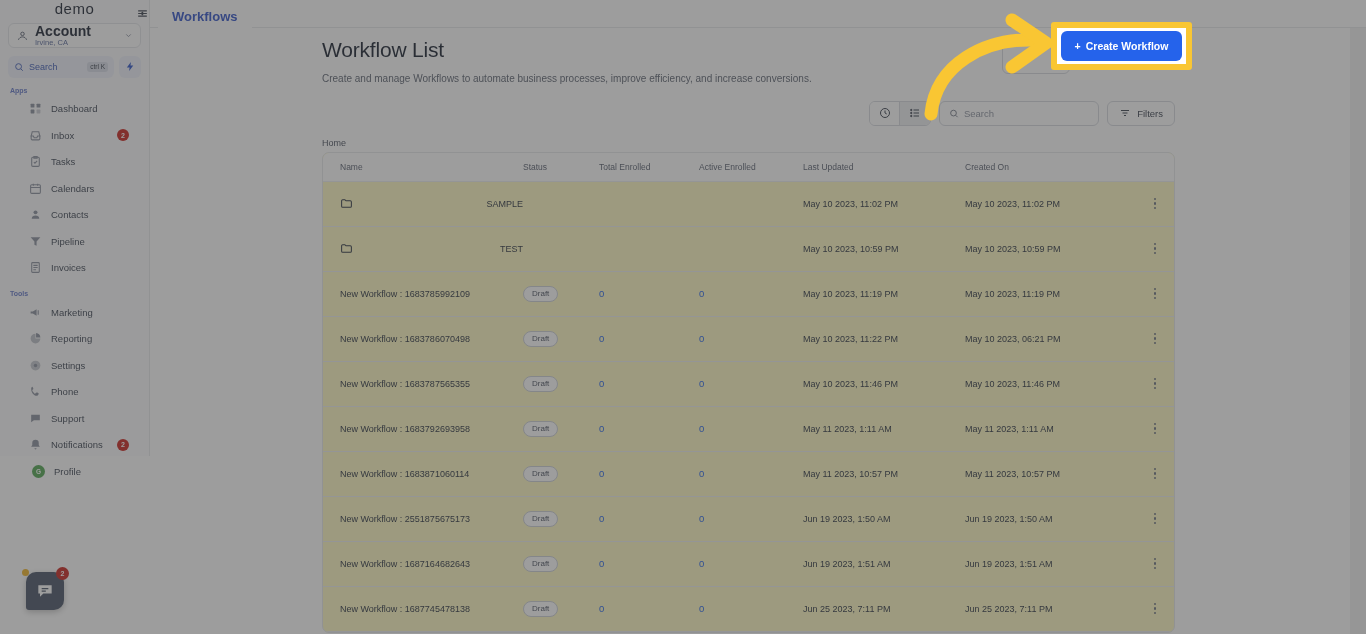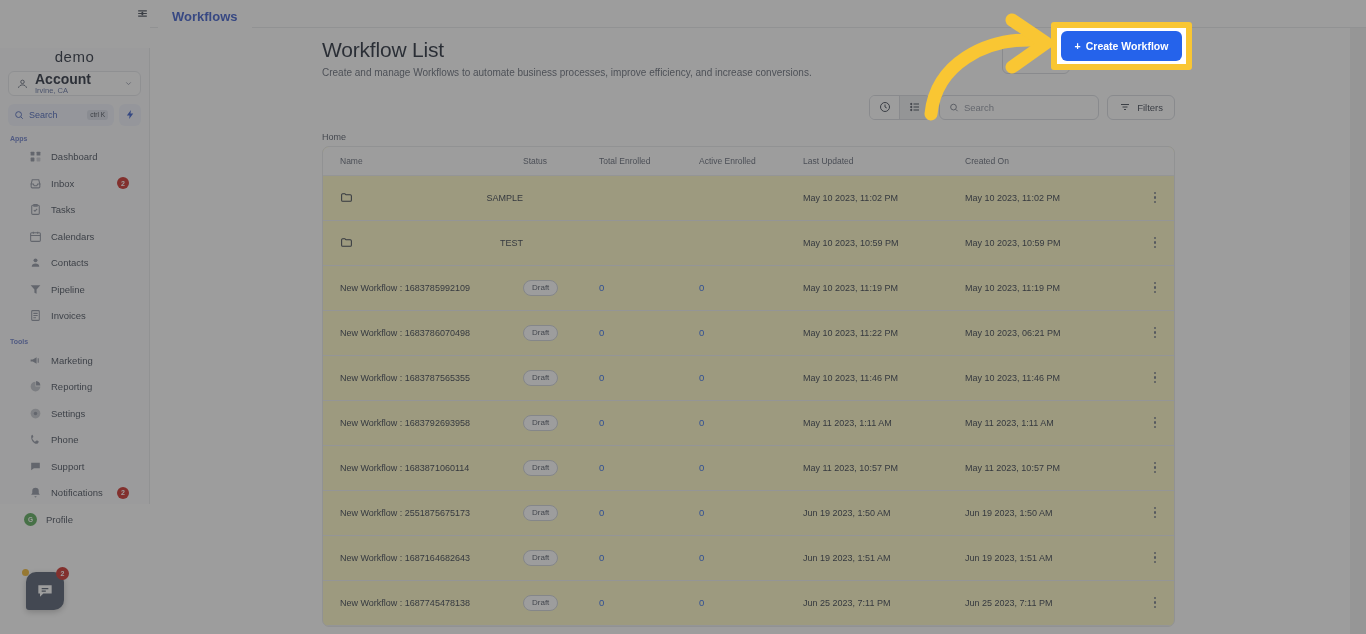--- a/index.html
+++ b/index.html
@@ -8,21 +8,21 @@
     overflow: hidden;
     font-family: "Liberation Sans", sans-serif;
     background: #ffffff;
   }
   #app { position: relative; width: 1366px; height: 634px; background: #ffffff; }
 
   
   .sidebar {
     position: absolute; left: 0; top: 0; width: 150px; height: 456px;
     background: #fbfbfc; border-right: 1px solid #e6e8eb;
-    display: flex; flex-direction: column; margin-top: 48px;
+    display: flex; flex-direction: column;
   }
   .brand { height: 30px; display: flex; align-items: center; justify-content: center; }
   .brand-text { font-size: 15px; letter-spacing: .5px; color: #1d2433; font-weight: 400; }
   .account-card {
     margin: 6px 8px 0 8px; height: 30px; border: 1px solid #e3e5e9; border-radius: 6px;
     display: flex; align-items: center; padding: 0 7px; background: #fff;
   }
   .account-ico { width: 13px; height: 13px; flex: 0 0 13px; color: #5a6272; }
   .account-txt { margin-left: 6px; line-height: 1.05; flex: 1; overflow: hidden; }
   .account-name { font-size: 14px; font-weight: 700; color: #1d2433; white-space: nowrap; }
@@ -51,21 +51,21 @@
     position: relative; cursor: pointer;
   }
   .nav-ico { width: 13px; height: 13px; flex: 0 0 13px; color: #8b919f; }
   .nav-lbl { font-size: 9.5px; color: #3e4654; }
   .badge {
     position: absolute; right: 20px; min-width: 12px; height: 12px; border-radius: 6px;
     background: #c9241f; color: #fff; font-size: 7px; display: flex;
     align-items: center; justify-content: center; padding: 0 3px; font-weight: 700;
   }
   .sb-bottom { margin-top: auto; padding-bottom: 8px; }
-  .profile-row { height: 26.5px; display: flex; align-items: center; padding-left: 24px; gap: 9px; }
+  .profile-row { height: 26.5px; display: flex; align-items: center; padding-left: 32px; gap: 9px; }
   .avatar {
     width: 13px; height: 13px; border-radius: 50%; background: #53a653; color: #fff;
     font-size: 6.5px; display: flex; align-items: center; justify-content: center; font-weight: 700;
   }
 
   
   .tabbar {
     position: absolute; left: 150px; top: 0; right: 0; height: 28px;
     background: #fff; border-bottom: 1px solid #e6e8eb; display: flex; align-items: stretch;
   }
@@ -76,21 +76,21 @@
   .tab {
     padding: 16px 14px; display: flex; align-items: center; font-size: 13px;
     color: #3355c9; font-weight: 700; border-bottom: 2px solid #f97316;
     background: #fff; margin-left: 2px;
   }
 
   
   .main { position: absolute; left: 150px; top: 28px; right: 0; bottom: 0; background: #fff; overflow: hidden; }
   .page-head { padding: 10px 190px 0 172px; position: relative; }
   .page-title { font-size: 21px; color: #18202f; font-weight: 400; letter-spacing: -.2px; }
-  .page-sub { font-size: 10px; color: #5f6673; line-height: 1.55; margin-top: 3px; max-width: 510px; }
+  .page-sub { font-size: 10px; color: #5f6673; line-height: 1.55; margin-top: 9px; max-width: 510px; }
 
   .head-actions { position: absolute; right: 166px; top: 16px; display: flex; gap: 8px; align-items: center; }
   .btn-secondary {
     height: 30px; border: 1px solid #d6d9df; border-radius: 6px; background: #fff;
     font-size: 10px; color: #3b424f; display: flex; align-items: center; padding: 0 12px;
   }
   .btn-primary {
     height: 30px; border-radius: 6px; background: #2563eb; color: #fff;
     font-size: 10.5px; font-weight: 700; display: flex; align-items: center; gap: 5px;
     padding: 0 14px; border: none; white-space: nowrap;

